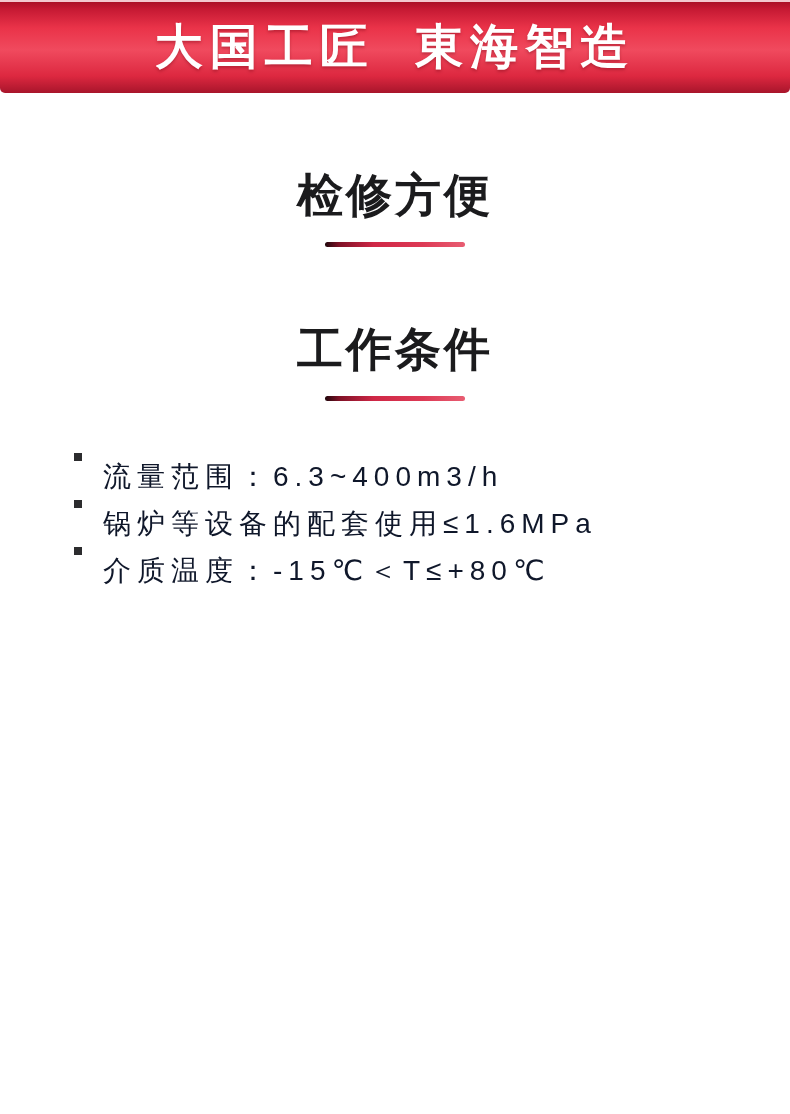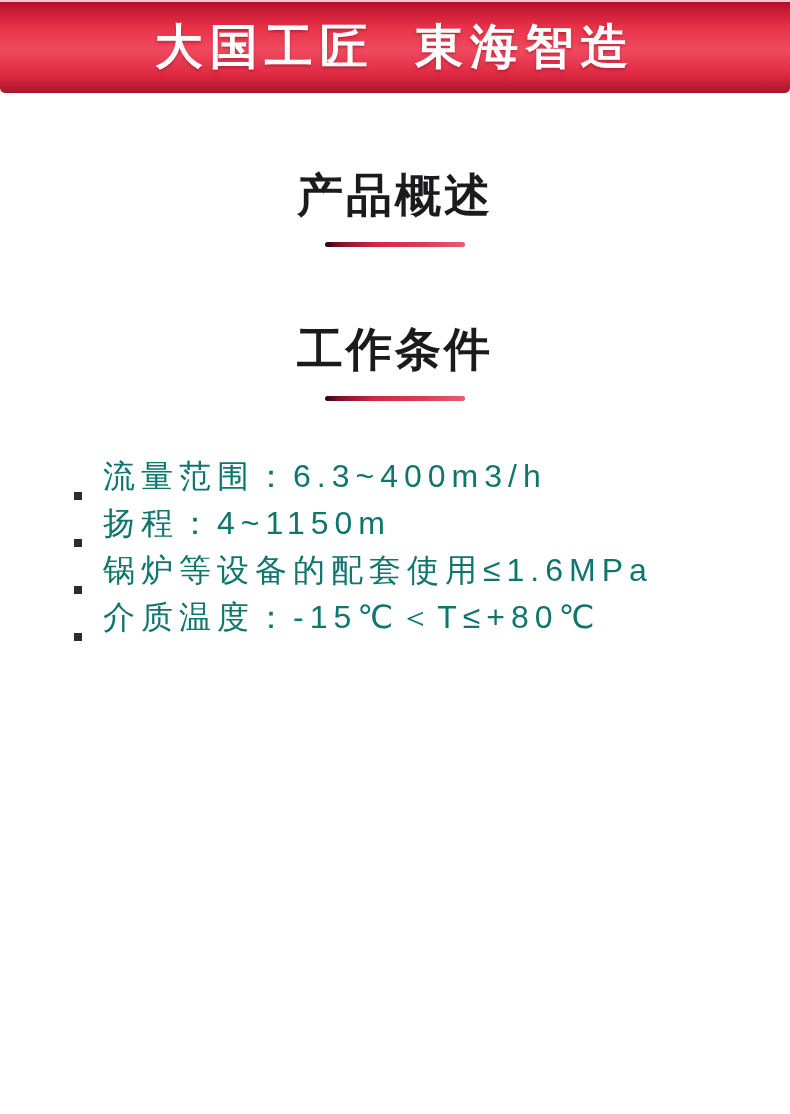--- a/index.html
+++ b/index.html
@@ -61,60 +61,56 @@
     letter-spacing:8px;
     color:#28282a;
     text-align:justify;
     text-indent:2.1em;
   }
 
   
   .conditions-list { margin:52px 40px 0 74px; }
   .condition-item {
     display:flex;
-    align-items:flex-end;
-    font-size:32px;
+    align-items:flex-start;
+    font-size:28px;
     line-height:47px;
     letter-spacing:6px;
-    color:#0f766e;
+    color:#0f172a;
     white-space:nowrap;
   }
   .bullet-dot {
     flex:none;
     width:8px; height:8px;
     margin-right:21px;
     background:#2c2c2e;
   }
 </style>
 </head>
 <body>
 
 <div class="page">
 
   <div class="banner">
     <div class="banner-title">大国工匠 東海智造</div>
   </div>
 
   <div>
-    <h2 class="section-title">产品概述</h2>
+    <h2 class="section-title">检修方便</h2>
     <div class="title-underline"></div>
   </div>
 
   <div>
     <h2 class="section-title second">工作条件</h2>
     <div class="title-underline"></div>
 
     <div class="conditions-list">
       <div class="condition-item">
         <span class="bullet-dot"></span>
         <span>流量范围：6.3~400m3/h</span>
-      </div>
-      <div class="condition-item">
-        <span class="bullet-dot"></span>
-        <span>扬程：4~1150m</span>
       </div>
       <div class="condition-item">
         <span class="bullet-dot"></span>
         <span>锅炉等设备的配套使用≤1.6MPa</span>
       </div>
       <div class="condition-item">
         <span class="bullet-dot"></span>
         <span>介质温度：-15℃＜T≤+80℃</span>
       </div>
 

